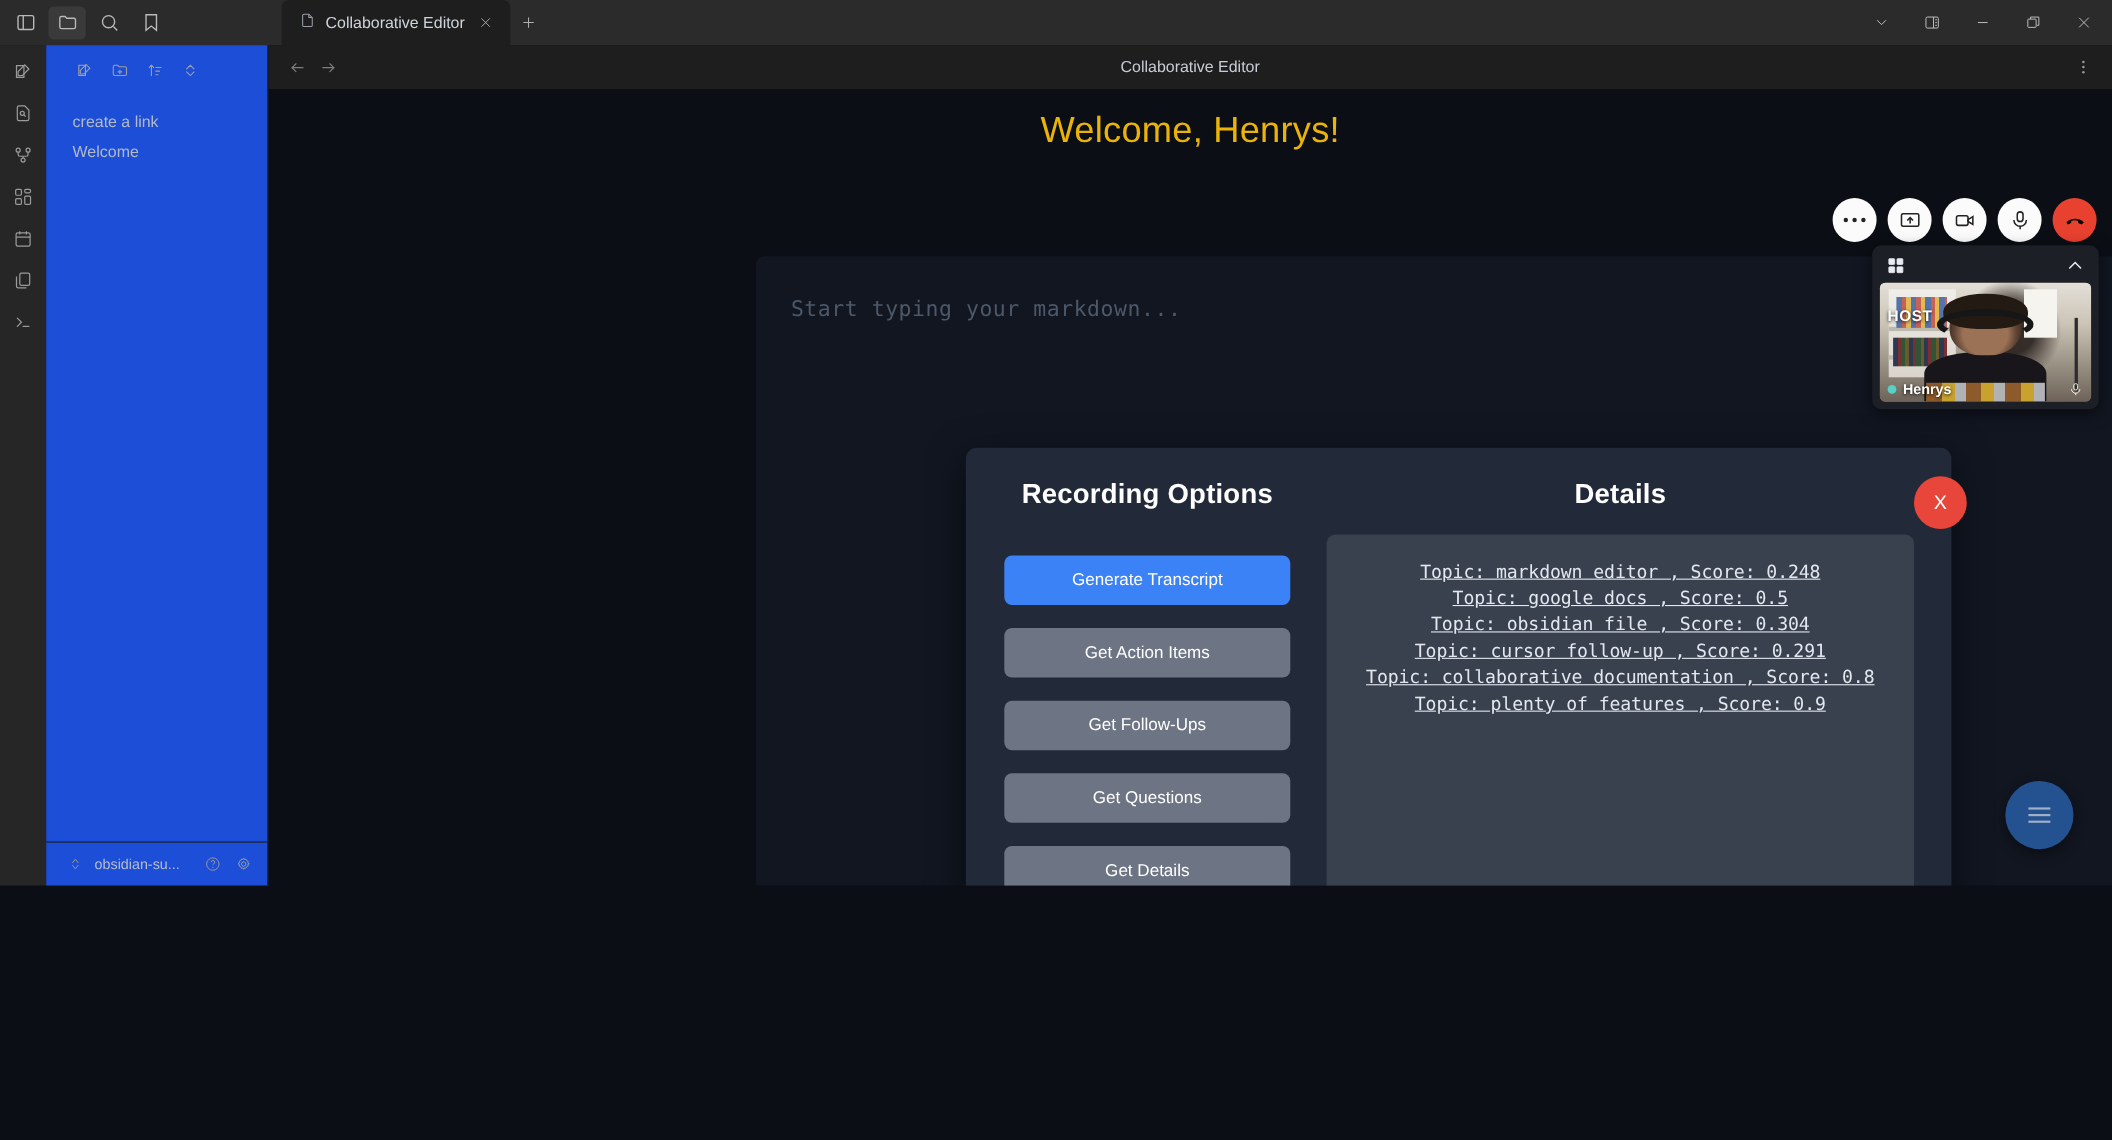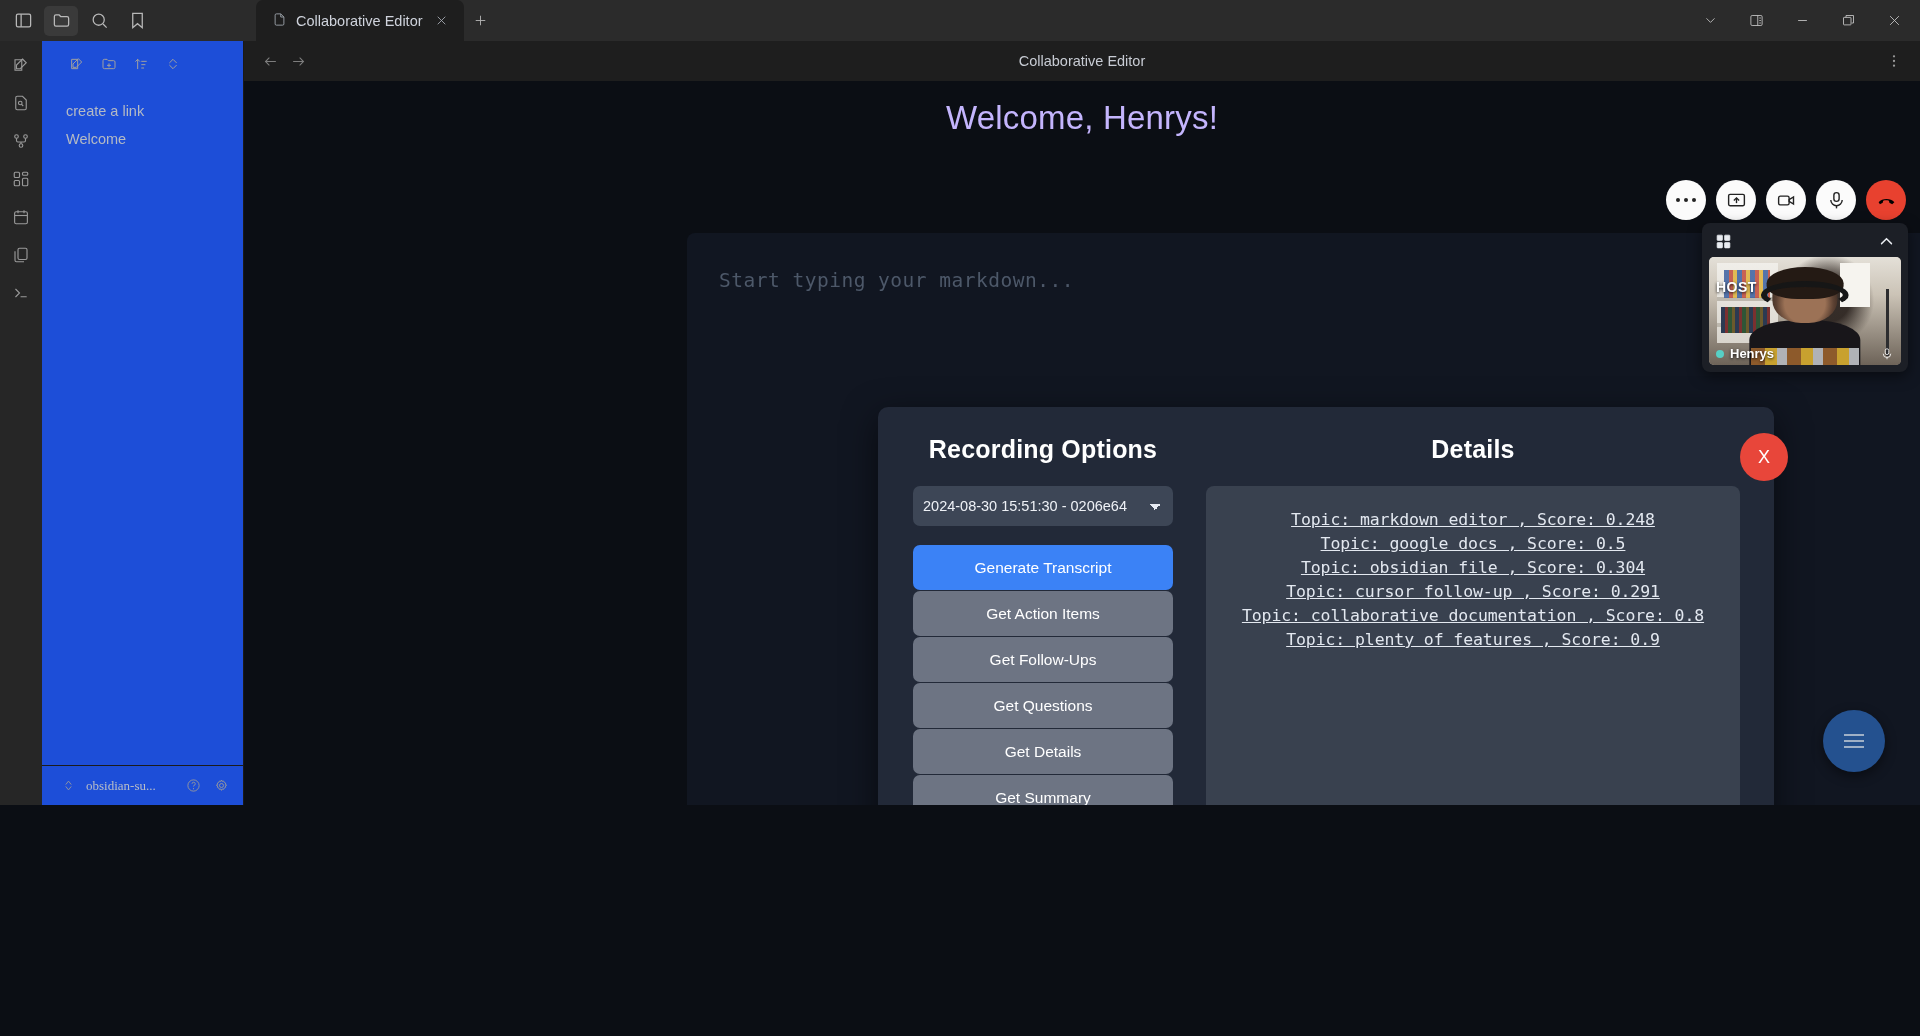--- a/index.html
+++ b/index.html
@@ -56,21 +56,21 @@
     width: 202px; background: #1d4ed8; display: flex; flex-direction: column;
     border-right: 1px solid #1a1a1a; flex: 0 0 202px;
   }
   .fp-toolbar { display: flex; align-items: center; gap: 6px; padding: 10px 12px 8px 22px; }
   .fp-ico { width: 26px; height: 26px; display: flex; align-items: center; justify-content: center; color: #a0a0a0; cursor: pointer; border-radius: 4px;}
   .fp-ico svg { width: 16px; height: 16px; stroke: currentColor; fill: none; stroke-width: 1.5; }
   .fp-list { padding: 12px 0 0 0; flex: 1; }
   .fp-item { padding: 6px 12px 6px 24px; color: #b4bac4; font-size: 14.5px; cursor: pointer; }
   .fp-status {
     border-top: 1px solid #1c1c1c; height: 40px; display: flex; align-items: center;
-    gap: 8px; padding: 0 12px 0 16px; color: #b9bec7; font-size: 13px; font-family: Liberation Serif, serif;
+    gap: 8px; padding: 0 12px 0 16px; color: #b9bec7; font-size: 13px;
   }
   .fp-status .sicon { width: 20px; height: 20px; display: flex; align-items: center; justify-content: center; color: #9a9a9a; cursor: pointer; }
   .fp-status .sicon svg { width: 15px; height: 15px; stroke: currentColor; fill: none; stroke-width: 1.4; }
   .fp-status .label { flex: 1; cursor: pointer; }
 
   
   .main { flex: 1; display: flex; flex-direction: column; min-width: 0; position: relative; background: #0b0e14; }
   .view-header {
     height: 40px; background: #1e1e1e; display: flex; align-items: center;
     padding: 0 12px; flex: 0 0 40px; position: relative;
@@ -79,21 +79,21 @@
   .nav-ico svg { width: 17px; height: 17px; stroke: currentColor; fill: none; stroke-width: 1.5; }
   .view-title {
     position: absolute; left: 0; right: 0; text-align: center;
     color: #c8ccd4; font-size: 14.5px; pointer-events: none;
   }
   .view-menu { margin-left: auto; width: 28px; height: 28px; display: flex; align-items: center; justify-content: center; color: #9a9a9a; cursor: pointer;}
   .view-menu svg { width: 16px; height: 16px; fill: currentColor; }
 
   .canvas { flex: 1; position: relative; overflow: hidden; }
   .welcome {
-    text-align: center; color: #c4b5fd; font-size: 33px; font-weight: 400;
+    text-align: center; color: #eab308; font-size: 33px; font-weight: 400;
     padding-top: 18px; letter-spacing: .2px;
   }
   .editor-card {
     position: absolute; left: 443px; top: 152px; width: 1279px; height: 628px;
     background: #111621; border-radius: 8px;
   }
   .editor-placeholder {
     padding: 36px 0 0 32px; color: #4d5869; font-size: 19.5px;
     font-family: "DejaVu Sans Mono", monospace; letter-spacing: .5px;
   }
@@ -192,21 +192,21 @@
     color: #fff; font-size: 25px; font-weight: 700; margin-bottom: 22px; letter-spacing: .2px;
   }
   .rec-select {
     width: 260px; height: 40px; background: #3d4656; color: #eef1f6; border: none;
     border-radius: 7px; padding: 0 10px; font-size: 14.5px;
     font-family: "Liberation Sans", sans-serif; cursor: pointer; appearance: none;
     background-image: linear-gradient(45deg, transparent 50%, #e6eaf2 50%), linear-gradient(135deg, #e6eaf2 50%, transparent 50%);
     background-position: calc(100% - 18px) 18px, calc(100% - 12px) 18px;
     background-size: 6px 6px, 6px 6px; background-repeat: no-repeat;
   }
-  .actions { display: flex; flex-direction: column; gap: 1px; margin-top: 19px; }
+  .actions { display: flex; flex-direction: column; gap: 21px; margin-top: 19px; }
   .act-btn {
     width: 260px; height: 45px; border-radius: 7px; border: none; cursor: pointer;
     color: #fff; font-size: 15.5px; font-family: "Liberation Sans", sans-serif;
     background: #6d7483;
   }
   .act-btn.primary { background: #3b82f6; }
   .details-box {
     width: 100%; height: 396px; background: #39414f; border-radius: 8px;
     padding: 22px 16px; overflow: hidden;
   }
@@ -536,23 +536,20 @@
               </span>
             </div>
           </div>
         </div>
 
         <div class="modal">
           <button class="modal-close">X</button>
 
           <div class="col-left">
             <div class="modal-h">Recording Options</div>
-            <select class="rec-select">
-              <option>2024-08-30 15:51:30 - 0206e64</option>
-            </select>
             <div class="actions">
               <button class="act-btn primary">Generate Transcript</button>
               <button class="act-btn">Get Action Items</button>
               <button class="act-btn">Get Follow-Ups</button>
               <button class="act-btn">Get Questions</button>
               <button class="act-btn">Get Details</button>
               <button class="act-btn">Get Summary</button>
             </div>
           </div>
 

